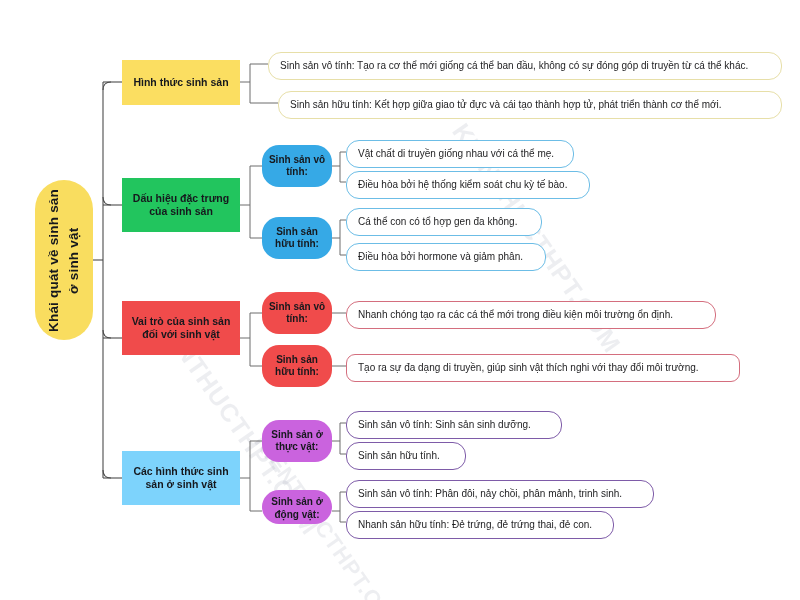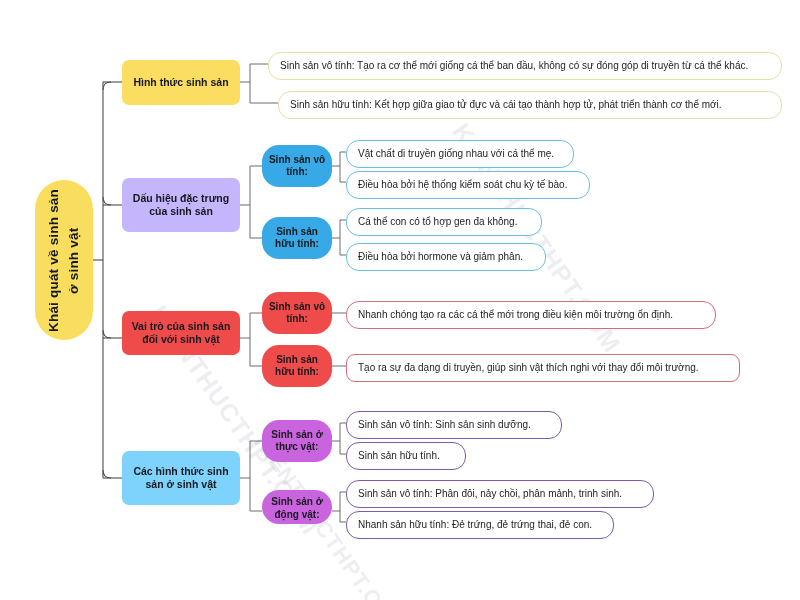--- a/index.html
+++ b/index.html
@@ -73,24 +73,23 @@
     transform: rotate(180deg);
     white-space: pre;
     line-height: 1.45;
   }
 
   
   .cat {
     width: 118px;
     font-size: 10.5px;
     padding: 4px 6px;
-    border-radius: 7px;
   }
   .cat.yellow { background: #FBDE61; }
-  .cat.blue   { background: #c4b5fd; }
+  .cat.blue   { background: #22c55e; }
   .cat.red    { background: #F04B4B; }
   .cat.purple { background: #7dd3fc; }
 
   
   .sub {
     width: 70px;
     font-size: 10px;
     padding: 3px 4px;
     border-radius: 17px;
   }
@@ -198,21 +197,21 @@
   <div class="leaf b" style="left:346px; top:171px; width:244px; height:24px;">
     <span>Điều hòa bởi hệ thống kiểm soát chu kỳ tế bào.</span>
   </div>
   <div class="leaf b" style="left:346px; top:208px; width:196px; height:24px;">
     <span>Cá thể con có tổ hợp gen đa không.</span>
   </div>
   <div class="leaf b" style="left:346px; top:243px; width:200px; height:24px;">
     <span>Điều hòa bởi hormone và giảm phân.</span>
   </div>
 
-  <div class="node cat red" style="left:122px; top:311px; height:44px;">
+  <div class="node cat red" style="left:122px; top:301px; height:54px;">
     <span>Vai trò của sinh sản đối với sinh vật</span>
   </div>
   <div class="node sub red" style="left:262px; top:292px; height:42px;">
     <span>Sinh sản vô tính:</span>
   </div>
   <div class="node sub red" style="left:262px; top:345px; height:42px;">
     <span>Sinh sản hữu tính:</span>
   </div>
   <div class="leaf r" style="left:346px; top:301px; width:370px; height:24px;">
     <span>Nhanh chóng tạo ra các cá thể mới trong điều kiện môi trường ổn định.</span>

